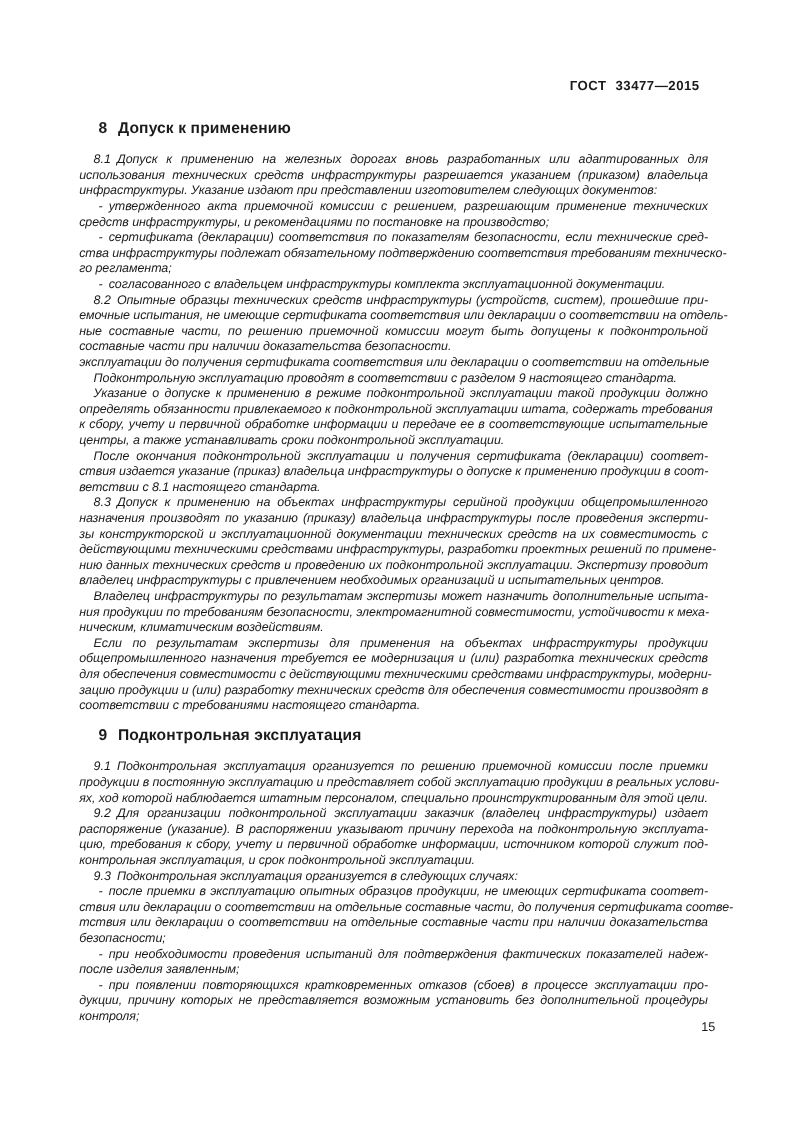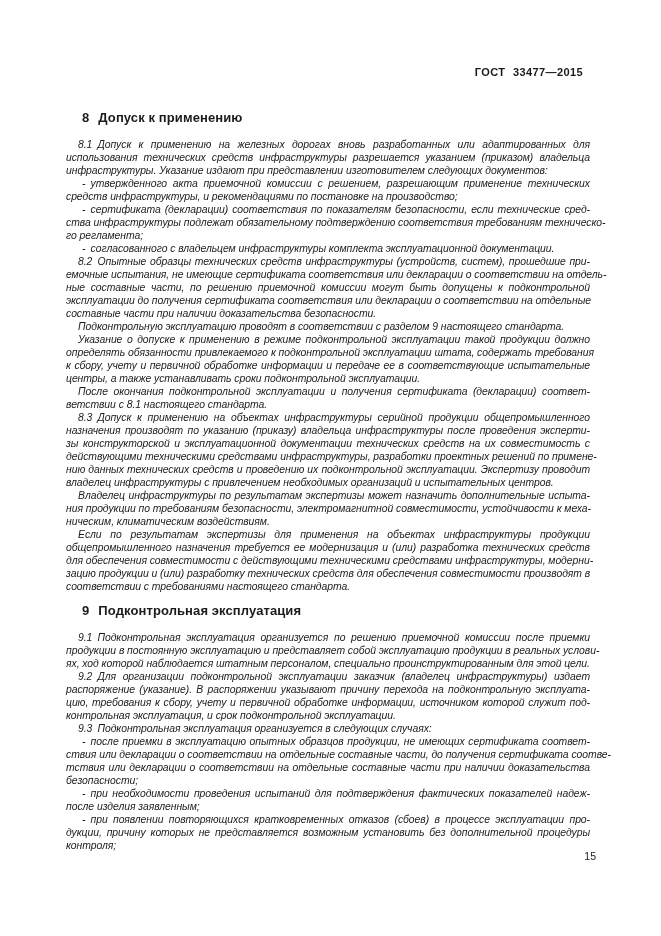--- a/index.html
+++ b/index.html
@@ -36,21 +36,21 @@
   }
   .section-heading {
     font-size: 13px;
     font-weight: bold;
     line-height: 14px;
     margin: 11px 0 13px 16px;
     letter-spacing: 0.1px;
     white-space: nowrap;
   }
   .section-heading:first-child {
-    margin-top: 16px;
+    margin-top: 5px;
   }
   .sec-num { margin-right: 9px; }
   .para { margin: 0; }
   .pline {
     line-height: 13px;
     white-space: nowrap;
     text-align: justify;
     text-align-last: justify;
     font-style: italic;
   }
@@ -89,34 +89,35 @@
         <div class="pline">ства инфраструктуры подлежат обязательному подтверждению соответствия требованиям техническо-</div>
         <div class="pline end">го регламента;</div>
       </div>
       <div class="para bullet">
         <div class="pline first end">- согласованного с владельцем инфраструктуры комплекта эксплуатационной документации.</div>
       </div>
       <div class="para">
         <div class="pline first">8.2 Опытные образцы технических средств инфраструктуры (устройств, систем), прошедшие при-</div>
         <div class="pline">емочные испытания, не имеющие сертификата соответствия или декларации о соответствии на отдель-</div>
         <div class="pline">ные составные части, по решению приемочной комиссии могут быть допущены к подконтрольной</div>
+        <div class="pline end">составные части при наличии доказательства безопасности.</div>
         <div class="pline">эксплуатации до получения сертификата соответствия или декларации о соответствии на отдельные</div>
-        <div class="pline end">составные части при наличии доказательства безопасности.</div>
       </div>
       <div class="para">
         <div class="pline first end">Подконтрольную эксплуатацию проводят в соответствии с разделом 9 настоящего стандарта.</div>
       </div>
       <div class="para">
         <div class="pline first">Указание о допуске к применению в режиме подконтрольной эксплуатации такой продукции должно</div>
         <div class="pline">определять обязанности привлекаемого к подконтрольной эксплуатации штата, содержать требования</div>
         <div class="pline">к сбору, учету и первичной обработке информации и передаче ее в соответствующие испытательные</div>
         <div class="pline end">центры, а также устанавливать сроки подконтрольной эксплуатации.</div>
       </div>
       <div class="para">
         <div class="pline first">После окончания подконтрольной эксплуатации и получения сертификата (декларации) соответ-</div>
+        <div class="pline">ствия издается указание (приказ) владельца инфраструктуры о допуске к применению продукции в соот-</div>
         <div class="pline end">ветствии с 8.1 настоящего стандарта.</div>
       </div>
       <div class="para">
         <div class="pline first">8.3 Допуск к применению на объектах инфраструктуры серийной продукции общепромышленного</div>
         <div class="pline">назначения производят по указанию (приказу) владельца инфраструктуры после проведения эксперти-</div>
         <div class="pline">зы конструкторской и эксплуатационной документации технических средств на их совместимость с</div>
         <div class="pline">действующими техническими средствами инфраструктуры, разработки проектных решений по примене-</div>
         <div class="pline">нию данных технических средств и проведению их подконтрольной эксплуатации. Экспертизу проводит</div>
         <div class="pline end">владелец инфраструктуры с привлечением необходимых организаций и испытательных центров.</div>
       </div>

